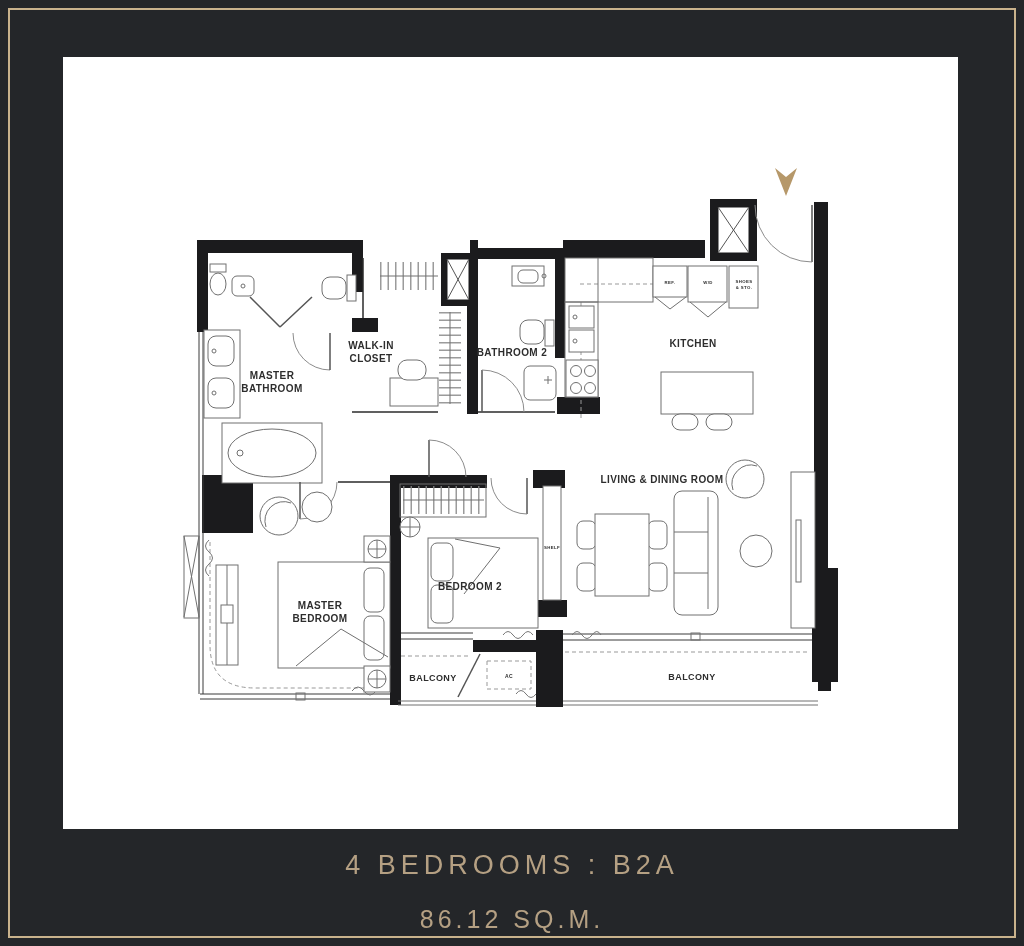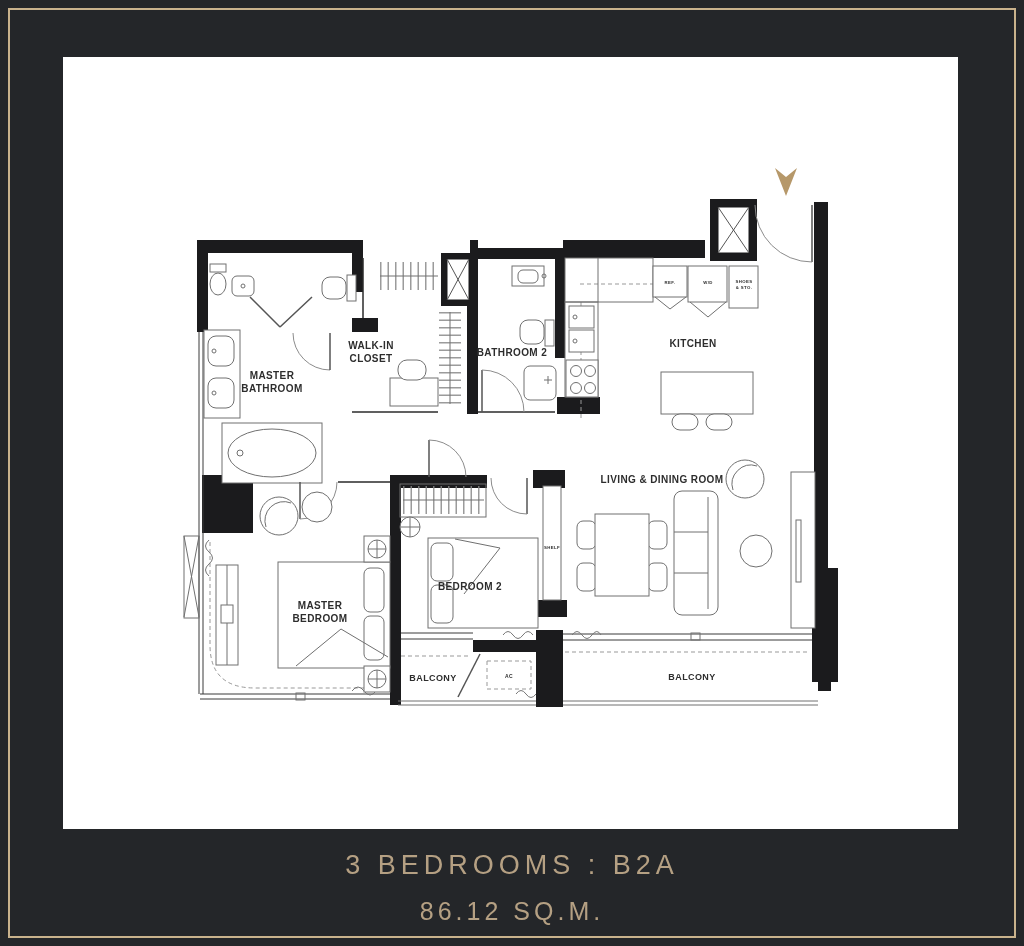--- a/index.html
+++ b/index.html
@@ -4,21 +4,21 @@
 <style>
   html,body { margin:0; padding:0; background:#242629; }
   .page { position:relative; width:1024px; height:946px; background:#242629; overflow:hidden;
           font-family:"Liberation Sans", sans-serif; }
   .frame { position:absolute; left:8px; top:8px; right:8px; bottom:8px;
            border:2px solid #c9b28c; pointer-events:none; }
   .card { position:absolute; left:63px; top:57px; width:895px; height:772px; background:#ffffff; }
   svg.plan { position:absolute; left:0; top:0; width:1024px; height:946px; }
   .caption { position:absolute; left:0; right:0; top:850px; text-align:center; color:#b5a083; }
   .caption .l1 { font-size:27px; letter-spacing:5px; }
-  .caption .l2 { font-size:25px; letter-spacing:4px; margin-top:16px; }
+  .caption .l2 { font-size:25px; letter-spacing:4px; margin-top:24px; }
 
   
   .wall { fill:#1b1b1d; stroke:none; }
   .shaftw { fill:#ffffff; stroke:#1b1b1d; stroke-width:1; }
   .xline { stroke:#555; stroke-width:1; fill:none; }
   .thinw { stroke:#2b2b2b; stroke-width:1.5; fill:none; }
   .winl { stroke:#3a3a3a; stroke-width:1; fill:none; }
   .furn { stroke:#707070; stroke-width:1; fill:#ffffff; }
   .furnl { stroke:#707070; stroke-width:1; fill:none; }
   .arc  { stroke:#8c8c8c; stroke-width:1; fill:none; }
@@ -253,18 +253,18 @@
       <text class="lbl s4" x="552" y="549">SHELF</text>
       <text class="lbl s5" x="509" y="678">AC</text>
       <text class="lbl s4" x="670" y="284">REF.</text>
       <text class="lbl s4" x="708" y="284">W/D</text>
       <text class="lbl s4" x="744" y="283">SHOES</text>
       <text class="lbl s4" x="744" y="289">&amp; STO.</text>
     </g>
   </svg>
 
   <div class="caption">
-    <div class="l1">3 BEDROOMS : B2A</div>
+    <div class="l1">4 BEDROOMS : B2A</div>
     <div class="l2">86.12 SQ.M.</div>
   </div>
 
   <div class="frame"></div>
 </div>
 
 </body></html>

